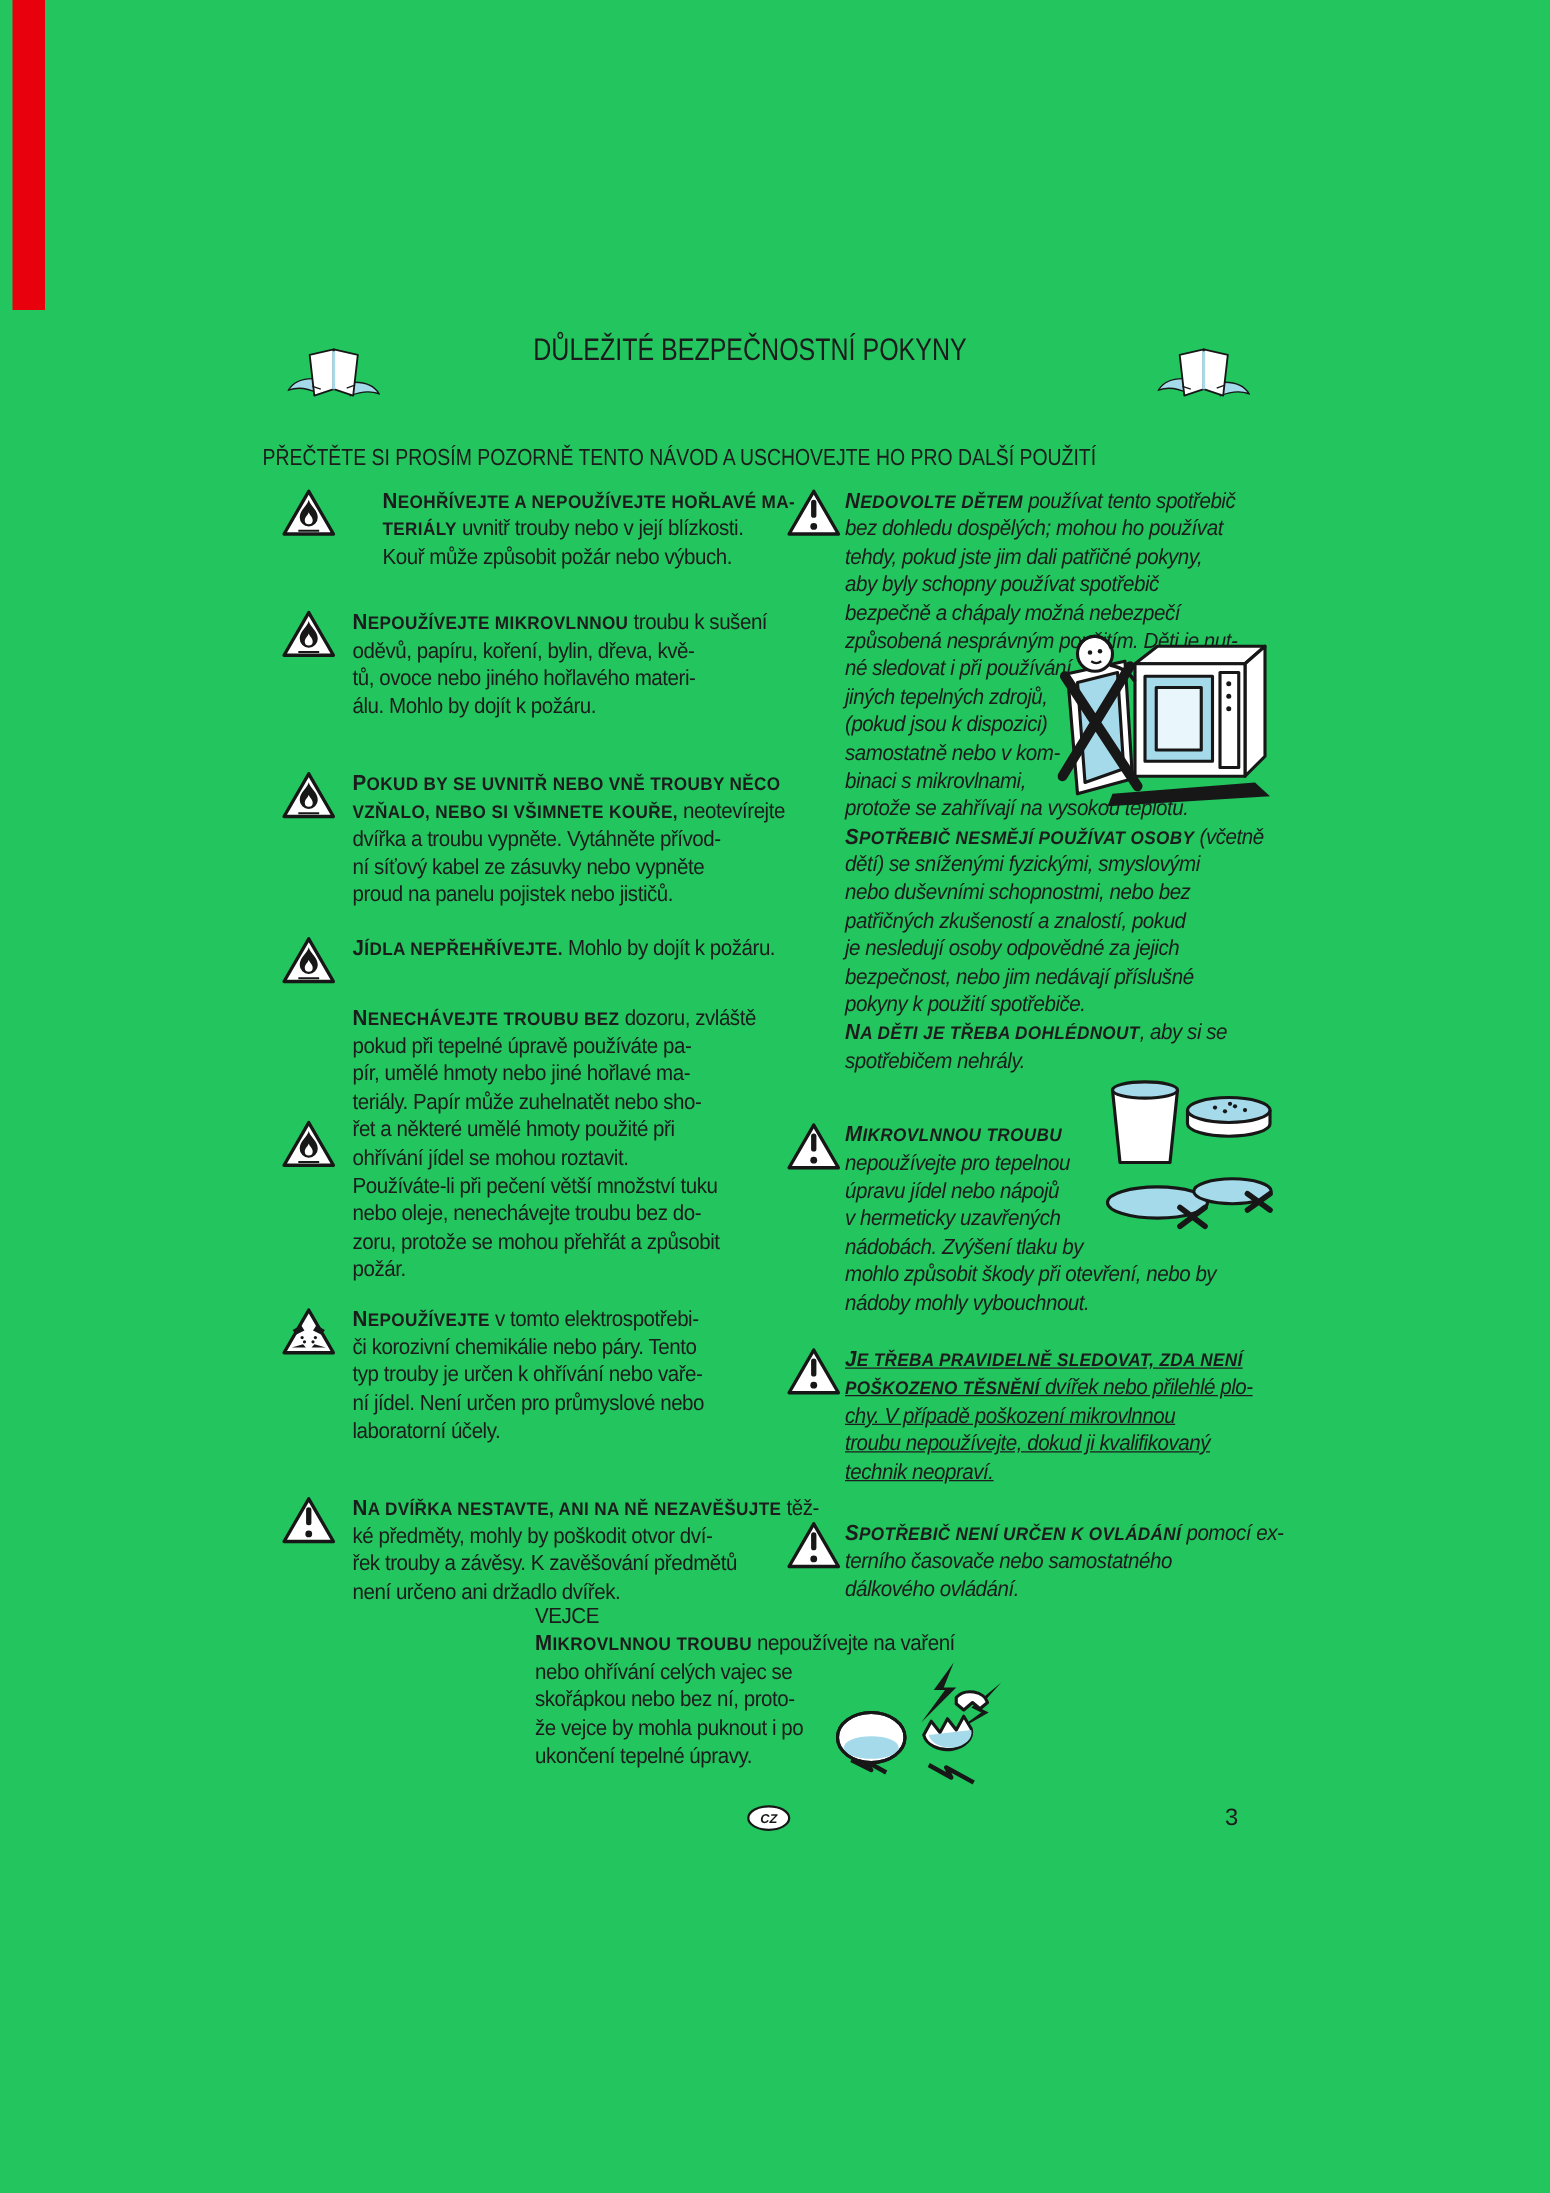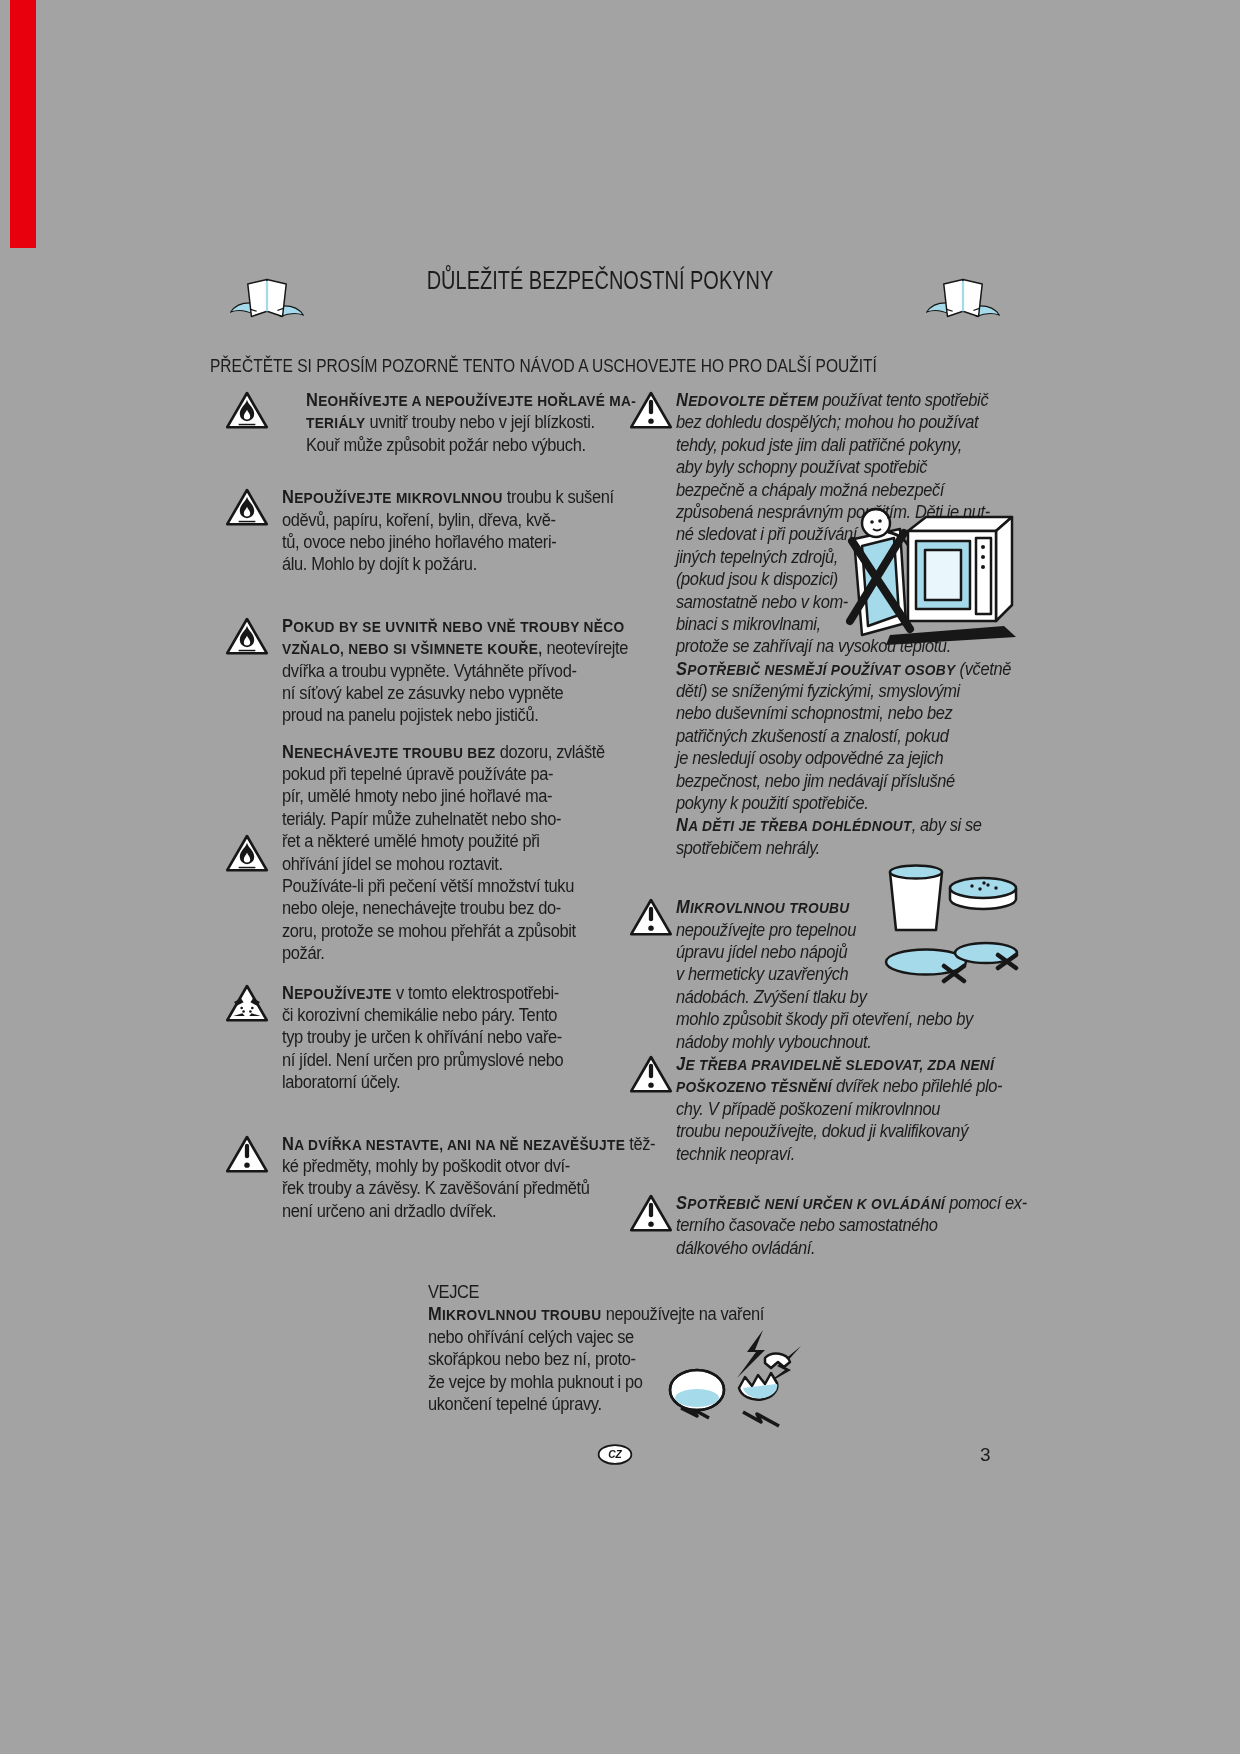--- a/index.html
+++ b/index.html
@@ -1,16 +1,16 @@
 <!DOCTYPE html>
 <html><head>
 <meta charset="utf-8">
 <style>
   html,body{margin:0;padding:0;background:#fff;}
-  .page{position:relative;width:1240px;height:1754px;background:#a3a3a3;overflow:hidden;
+  .page{position:relative;width:1240px;height:1754px;background:#22c55e;overflow:hidden;
         font-family:"Liberation Sans",sans-serif;color:#1c1c1c;}
   .redbar{position:absolute;left:10px;top:0;width:26px;height:248px;}
   .title{position:absolute;left:210px;top:266px;width:780px;text-align:center;
          font-size:25px;font-weight:400;white-space:nowrap;
          transform:scaleX(.80);transform-origin:50% 50%;}
   .subtitle{position:absolute;left:210px;top:355px;font-size:18.5px;white-space:nowrap;
          transform:scaleX(.84);transform-origin:0 50%;}
   .col{position:absolute;top:389px;}
   .col-left{left:222px;width:410px;}
   .col-right{left:622px;width:410px;}
@@ -80,20 +80,33 @@
           </svg>
         </div>
         <div class="ptxt">
           <div class="ln"><span class="ld"><span class="cap">P</span>OKUD BY SE UVNITŘ NEBO VNĚ TROUBY NĚCO</span></div>
           <div class="ln"><span class="ld">VZŇALO, NEBO SI VŠIMNETE KOUŘE,</span><span class="bd"> neotevírejte</span></div>
           <div class="ln"><span class="bd">dvířka a troubu vypněte. Vytáhněte přívod-</span></div>
           <div class="ln"><span class="bd">ní síťový kabel ze zásuvky nebo vypněte</span></div>
           <div class="ln"><span class="bd">proud na panelu pojistek nebo jističů.</span></div>
         </div>
       </div>
+      <div class="para" style="margin-top: 20px;">
+        <div class="icon-cell">
+          <svg viewBox="0 0 60 54">
+            <path d="M30 4 L56 49 L4 49 Z" fill="#fff" stroke="#171717" stroke-width="3.5" stroke-linejoin="round"></path>
+            <path d="M30 13c-1.5 6.5-9.5 10.5-9.5 18.5a9.5 9.5 0 0 0 19 0c0-8-8-12-9.5-18.5z" fill="#171717"></path>
+            <path d="M30 26c-.8 3-4.2 5-4.2 8.6a4.2 4.2 0 0 0 8.4 0c0-3.6-3.4-5.6-4.2-8.6z" fill="#fff"></path>
+            <path d="M19 45.5h22" stroke="#171717" stroke-width="2"></path>
+          </svg>
+        </div>
+        <div class="ptxt">
+          <div class="ln"><span class="ld"><span class="cap">J</span>ÍDLA NEPŘEHŘÍVEJTE.</span><span class="bd"> Mohlo by dojít k požáru.</span></div>
+        </div>
+      </div>
       <div class="para" style="margin-top: 14px; align-items: center;">
         <div class="icon-cell">
           <svg viewBox="0 0 60 54">
             <path d="M30 4 L56 49 L4 49 Z" fill="#fff" stroke="#171717" stroke-width="3.5" stroke-linejoin="round"></path>
             <path d="M30 13c-1.5 6.5-9.5 10.5-9.5 18.5a9.5 9.5 0 0 0 19 0c0-8-8-12-9.5-18.5z" fill="#171717"></path>
             <path d="M30 26c-.8 3-4.2 5-4.2 8.6a4.2 4.2 0 0 0 8.4 0c0-3.6-3.4-5.6-4.2-8.6z" fill="#fff"></path>
             <path d="M19 45.5h22" stroke="#171717" stroke-width="2"></path>
           </svg>
         </div>
         <div class="ptxt">
@@ -193,21 +206,21 @@
         <div class="ptxt">
           <div class="ln"><span class="ld"><span class="cap">M</span>IKROVLNNOU TROUBU</span></div>
           <div class="ln"><span class="bd">nepoužívejte pro tepelnou</span></div>
           <div class="ln"><span class="bd">úpravu jídel nebo nápojů</span></div>
           <div class="ln"><span class="bd">v hermeticky uzavřených</span></div>
           <div class="ln"><span class="bd">nádobách. Zvýšení tlaku by</span></div>
           <div class="ln"><span class="bd">mohlo způsobit škody při otevření, nebo by</span></div>
           <div class="ln"><span class="bd">nádoby mohly vybouchnout.</span></div>
         </div>
       </div>
-      <div class="para" style="">
+      <div class="para" style="margin-top: 23px; text-decoration: underline;">
         <div class="icon-cell">
           <svg viewBox="0 0 60 54">
             <path d="M30 4 L56 49 L4 49 Z" fill="#fff" stroke="#171717" stroke-width="3.5" stroke-linejoin="round"></path>
             <rect x="27.2" y="13" width="5.6" height="19" rx="2.8" fill="#171717"></rect>
             <circle cx="30" cy="41" r="3.6" fill="#171717"></circle>
           </svg>
         </div>
         <div class="ptxt">
           <div class="ln"><span class="ld"><span class="cap">J</span>E TŘEBA PRAVIDELNĚ SLEDOVAT, ZDA NENÍ</span></div>
           <div class="ln"><span class="ld">POŠKOZENO TĚSNĚNÍ</span><span class="bd"> dvířek nebo přilehlé plo-</span></div>

